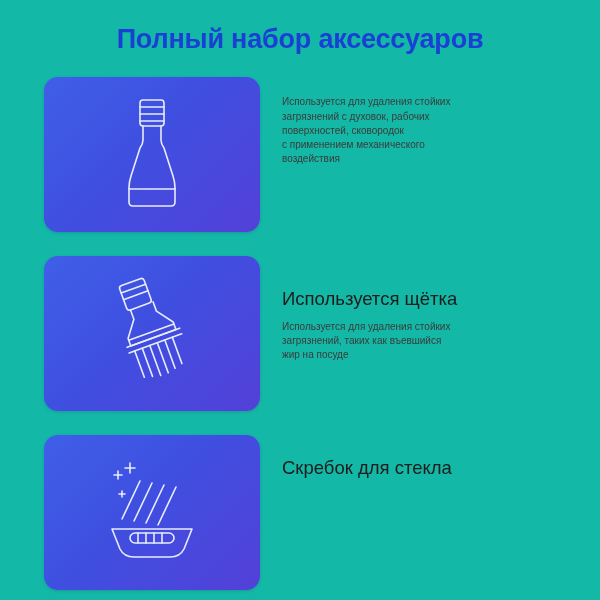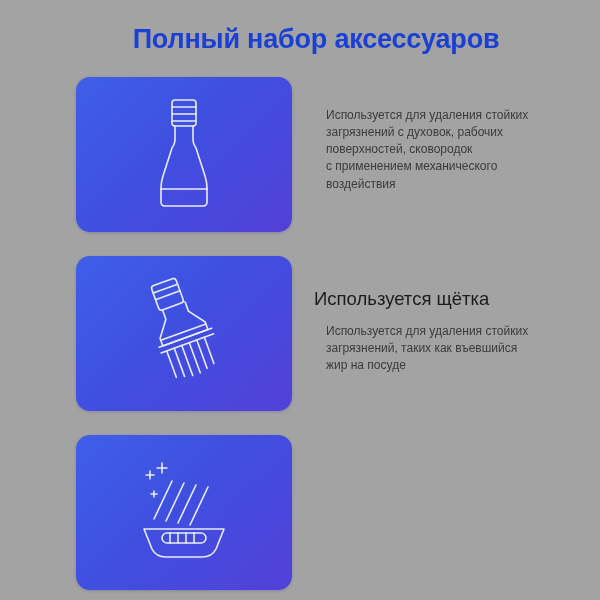--- a/index.html
+++ b/index.html
@@ -11,22 +11,21 @@
     height: 600px;
     background: #ffffff;
     font-family: "Liberation Sans", sans-serif;
     overflow: hidden;
   }
   .page {
     position: relative;
     width: 600px;
     height: 600px;
     box-sizing: border-box;
-    background: #a3a3a3;
-    padding-left: 32px;
+    background: #14b8a6;
   }
   .title {
     text-align: center;
     font-size: 27px;
     font-weight: bold;
     color: #1a3fd4;
     letter-spacing: -0.2px;
     padding-top: 23px;
     line-height: 1.2;
   }
@@ -61,24 +60,24 @@
     flex: 1;
   }
   .item-title {
     font-size: 18.5px;
     color: #1c1c1c;
     font-weight: normal;
     margin: 0 0 9px 0;
     line-height: 1.2;
   }
   .item-desc {
-    font-size: 12px;
+    font-size: 10px;
     color: #3b3b3b;
     line-height: 1.42;
-    margin: 12px;
+    margin: 0;
     white-space: pre-line;
   }
   .item-2 .text-col { padding-top: 32px; }
   .item-3 .text-col { padding-top: 22px; }
 </style>
 </head>
 <body>
 
 <div class="page">
 
@@ -144,17 +143,18 @@
           <line x1="80" y1="30" x2="62" y2="68"></line>
           <path d="M16 72 L96 72 L88 92 Q84 100 74 100 L38 100 Q28 100 24 92 Z"></path>
           <rect x="34" y="76" width="44" height="10" rx="5"></rect>
           <line x1="42" y1="76" x2="42" y2="86"></line>
           <line x1="50" y1="76" x2="50" y2="86"></line>
           <line x1="58" y1="76" x2="58" y2="86"></line>
           <line x1="66" y1="76" x2="66" y2="86"></line>
         </svg>
       </div>
       <div class="text-col">
+        <p class="item-title">Скребок для стекла</p>
       </div>
     </div>
 
   </div>
 </div>
 
 </body></html>

